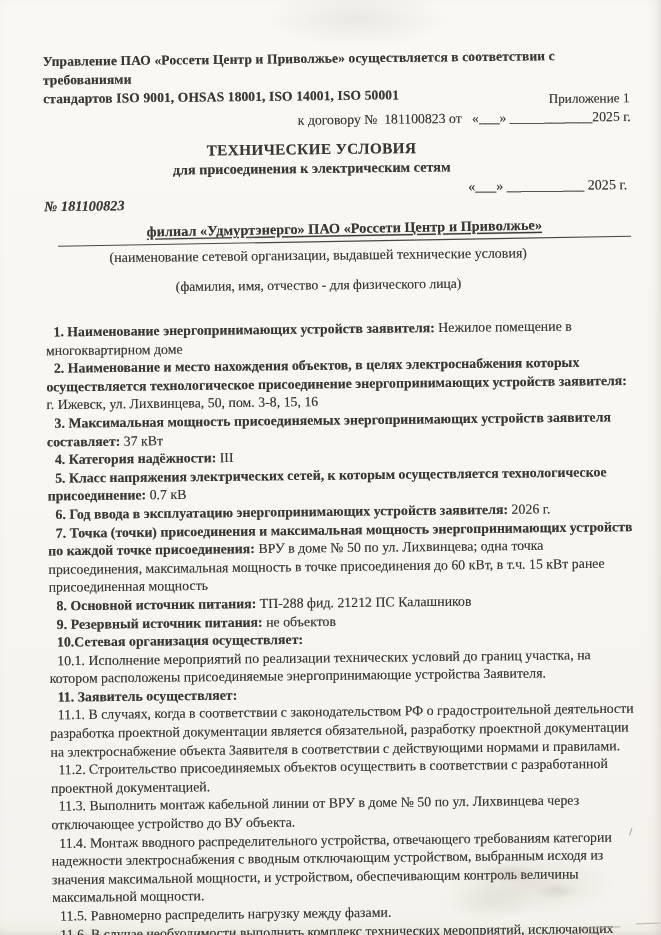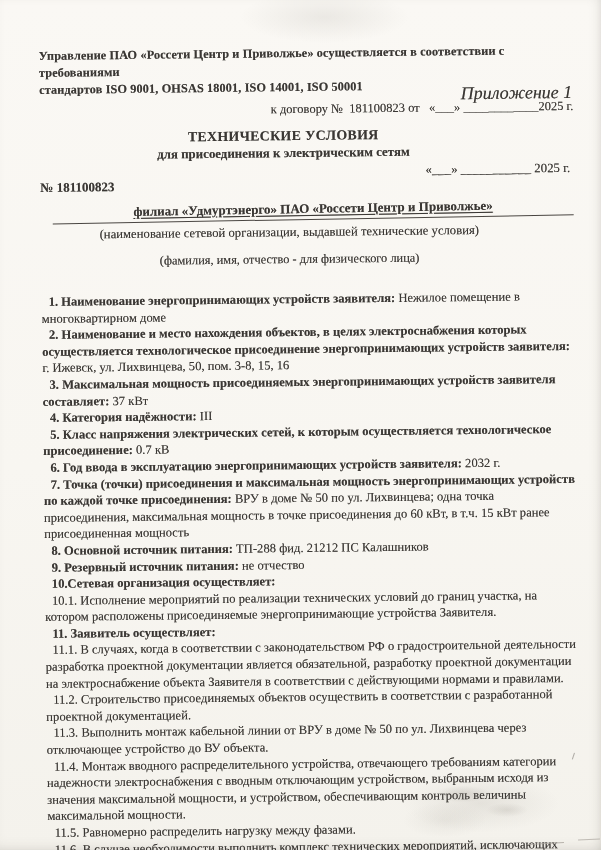--- a/index.html
+++ b/index.html
@@ -10,26 +10,26 @@
       radial-gradient(130px 40px at 54% 2%, rgba(125,120,110,0.12), transparent 65%),
       radial-gradient(120px 45px at 80% 94.5%, rgba(130,124,114,0.14), transparent 65%),
       radial-gradient(60px 25px at 74% 96.5%, rgba(130,124,114,0.10), transparent 70%),
       linear-gradient(180deg, #faf8f4 0%, #f8f6f1 55%, #f4f2ec 100%);
     box-shadow: inset -7px 0 14px -9px rgba(80,75,65,0.25), inset 0 -9px 16px -12px rgba(80,75,65,0.22);
   }
   .rot { position:absolute; inset:0; transform:rotate(-0.65deg); transform-origin:50% 50%; }
   .rot * { text-shadow: 0 0 0.5px rgba(56,52,48,0.55); }
 
   .hdr-note { position:absolute; left:43px; top:45px; width:527px; font-weight:bold; font-size:12.3px; line-height:17px; letter-spacing:0.1px; }
-  .appendix  { position:absolute; right:25px; top:85px; font-size:18px;font-style:italic; }
+  .appendix  { position:absolute; right:25px; top:85px; font-size:12px; }
   .contract  { position:absolute; right:24px; top:102px; font-size:12.5px; white-space:pre; }
   .title1 { position:absolute; left:0; right:28px; top:128px; text-align:center; font-weight:bold; font-size:13.8px; letter-spacing:0.4px; }
   .title2 { position:absolute; left:0; right:28px; top:146px; text-align:center; font-weight:bold; font-size:12.9px; }
   .dateblank { position:absolute; right:28px; top:164px; font-size:12.8px; white-space:pre; }
-  .docnum { position:absolute; left:43px; top:177px; font-weight:bold; font-size:13px; }
+  .docnum { position:absolute; left:43px; top:177px; font-weight:bold; font-size:13px;font-style:italic; }
   .orgline { position:absolute; left:55px; right:25px; top:199px; text-align:center; border-bottom:1.2px solid #4a4642; padding-bottom:2px; transform:rotate(-0.35deg); }
   .orgline .org-txt { font-weight:bold; font-size:13px; text-decoration:underline; text-underline-offset:2px; }
   .orgcaption { position:absolute; left:0; right:18px; top:225px; text-align:center; font-size:12.7px; }
   .personcaption { position:absolute; left:0; right:18px; top:252px; text-align:center; font-size:12.4px; }
 
   .docbody { position:absolute; left:43px; top:291px; width:535px; font-size:12.6px; line-height:16.6px; }
   .para { margin:0; text-indent:7px; }
   .para b { font-weight:bold; }
 
   .smudge, .mark { position:absolute; pointer-events:none; }
@@ -65,24 +65,24 @@
     </div>
     <div class="orgcaption">(наименование сетевой организации, выдавшей технические условия)</div>
     <div class="personcaption">(фамилия, имя, отчество - для физического лица)</div>
 
     <div class="docbody">
         <p class="para"><b>1. Наименование энергопринимающих устройств заявителя:</b><span> Нежилое помещение в многоквартирном доме</span></p>
         <p class="para"><b>2. Наименование и место нахождения объектов, в целях электроснабжения которых осуществляется технологическое присоединение энергопринимающих устройств заявителя:</b><span> г. Ижевск, ул. Лихвинцева, 50, пом. 3-8, 15, 16</span></p>
         <p class="para"><b>3. Максимальная мощность присоединяемых энергопринимающих устройств заявителя составляет:</b><span> 37 кВт</span></p>
         <p class="para"><b>4. Категория надёжности:</b><span> III</span></p>
         <p class="para"><b>5. Класс напряжения электрических сетей, к которым осуществляется технологическое присоединение:</b><span> 0.7 кВ</span></p>
-        <p class="para"><b>6. Год ввода в эксплуатацию энергопринимающих устройств заявителя:</b><span> 2032 г.</span></p>
+        <p class="para"><b>6. Год ввода в эксплуатацию энергопринимающих устройств заявителя:</b><span> 2026 г.</span></p>
         <p class="para"><b>7. Точка (точки) присоединения и максимальная мощность энергопринимающих устройств по каждой точке присоединения:</b><span> ВРУ в доме № 50 по ул. Лихвинцева; одна точка присоединения, максимальная мощность в точке присоединения до 60 кВт, в т.ч. 15 кВт ранее присоединенная мощность</span></p>
         <p class="para"><b>8. Основной источник питания:</b><span> ТП-288 фид. 21212 ПС Калашников</span></p>
-        <p class="para"><b>9. Резервный источник питания:</b><span> не отчество</span></p>
+        <p class="para"><b>9. Резервный источник питания:</b><span> не объектов</span></p>
         <p class="para"><b>10.Сетевая организация осуществляет:</b></p>
         <p class="para"><span>10.1. Исполнение мероприятий по реализации технических условий до границ участка, на котором расположены присоединяемые энергопринимающие устройства Заявителя.</span></p>
         <p class="para"><b>11. Заявитель осуществляет:</b></p>
         <p class="para"><span>11.1. В случаях, когда в соответствии с законодательством РФ о градостроительной деятельности разработка проектной документации является обязательной, разработку проектной документации на электроснабжение объекта Заявителя в соответствии с действующими нормами и правилами.</span></p>
         <p class="para"><span>11.2. Строительство присоединяемых объектов осуществить в соответствии с разработанной проектной документацией.</span></p>
         <p class="para"><span>11.3. Выполнить монтаж кабельной линии от ВРУ в доме № 50 по ул. Лихвинцева через отключающее устройство до ВУ объекта.</span></p>
         <p class="para"><span>11.4. Монтаж вводного распределительного устройства, отвечающего требованиям категории надежности электроснабжения с вводным отключающим устройством, выбранным исходя из значения максимальной мощности, и устройством, обеспечивающим контроль величины максимальной мощности.</span></p>
         <p class="para"><span>11.5. Равномерно распределить нагрузку между фазами.</span></p>
         <p class="para"><span>11.6. В случае необходимости выполнить комплекс технических мероприятий, исключающих возможность отклонения нормируемых показателей качества электрической энергии на границе</span></p>
       </div>

